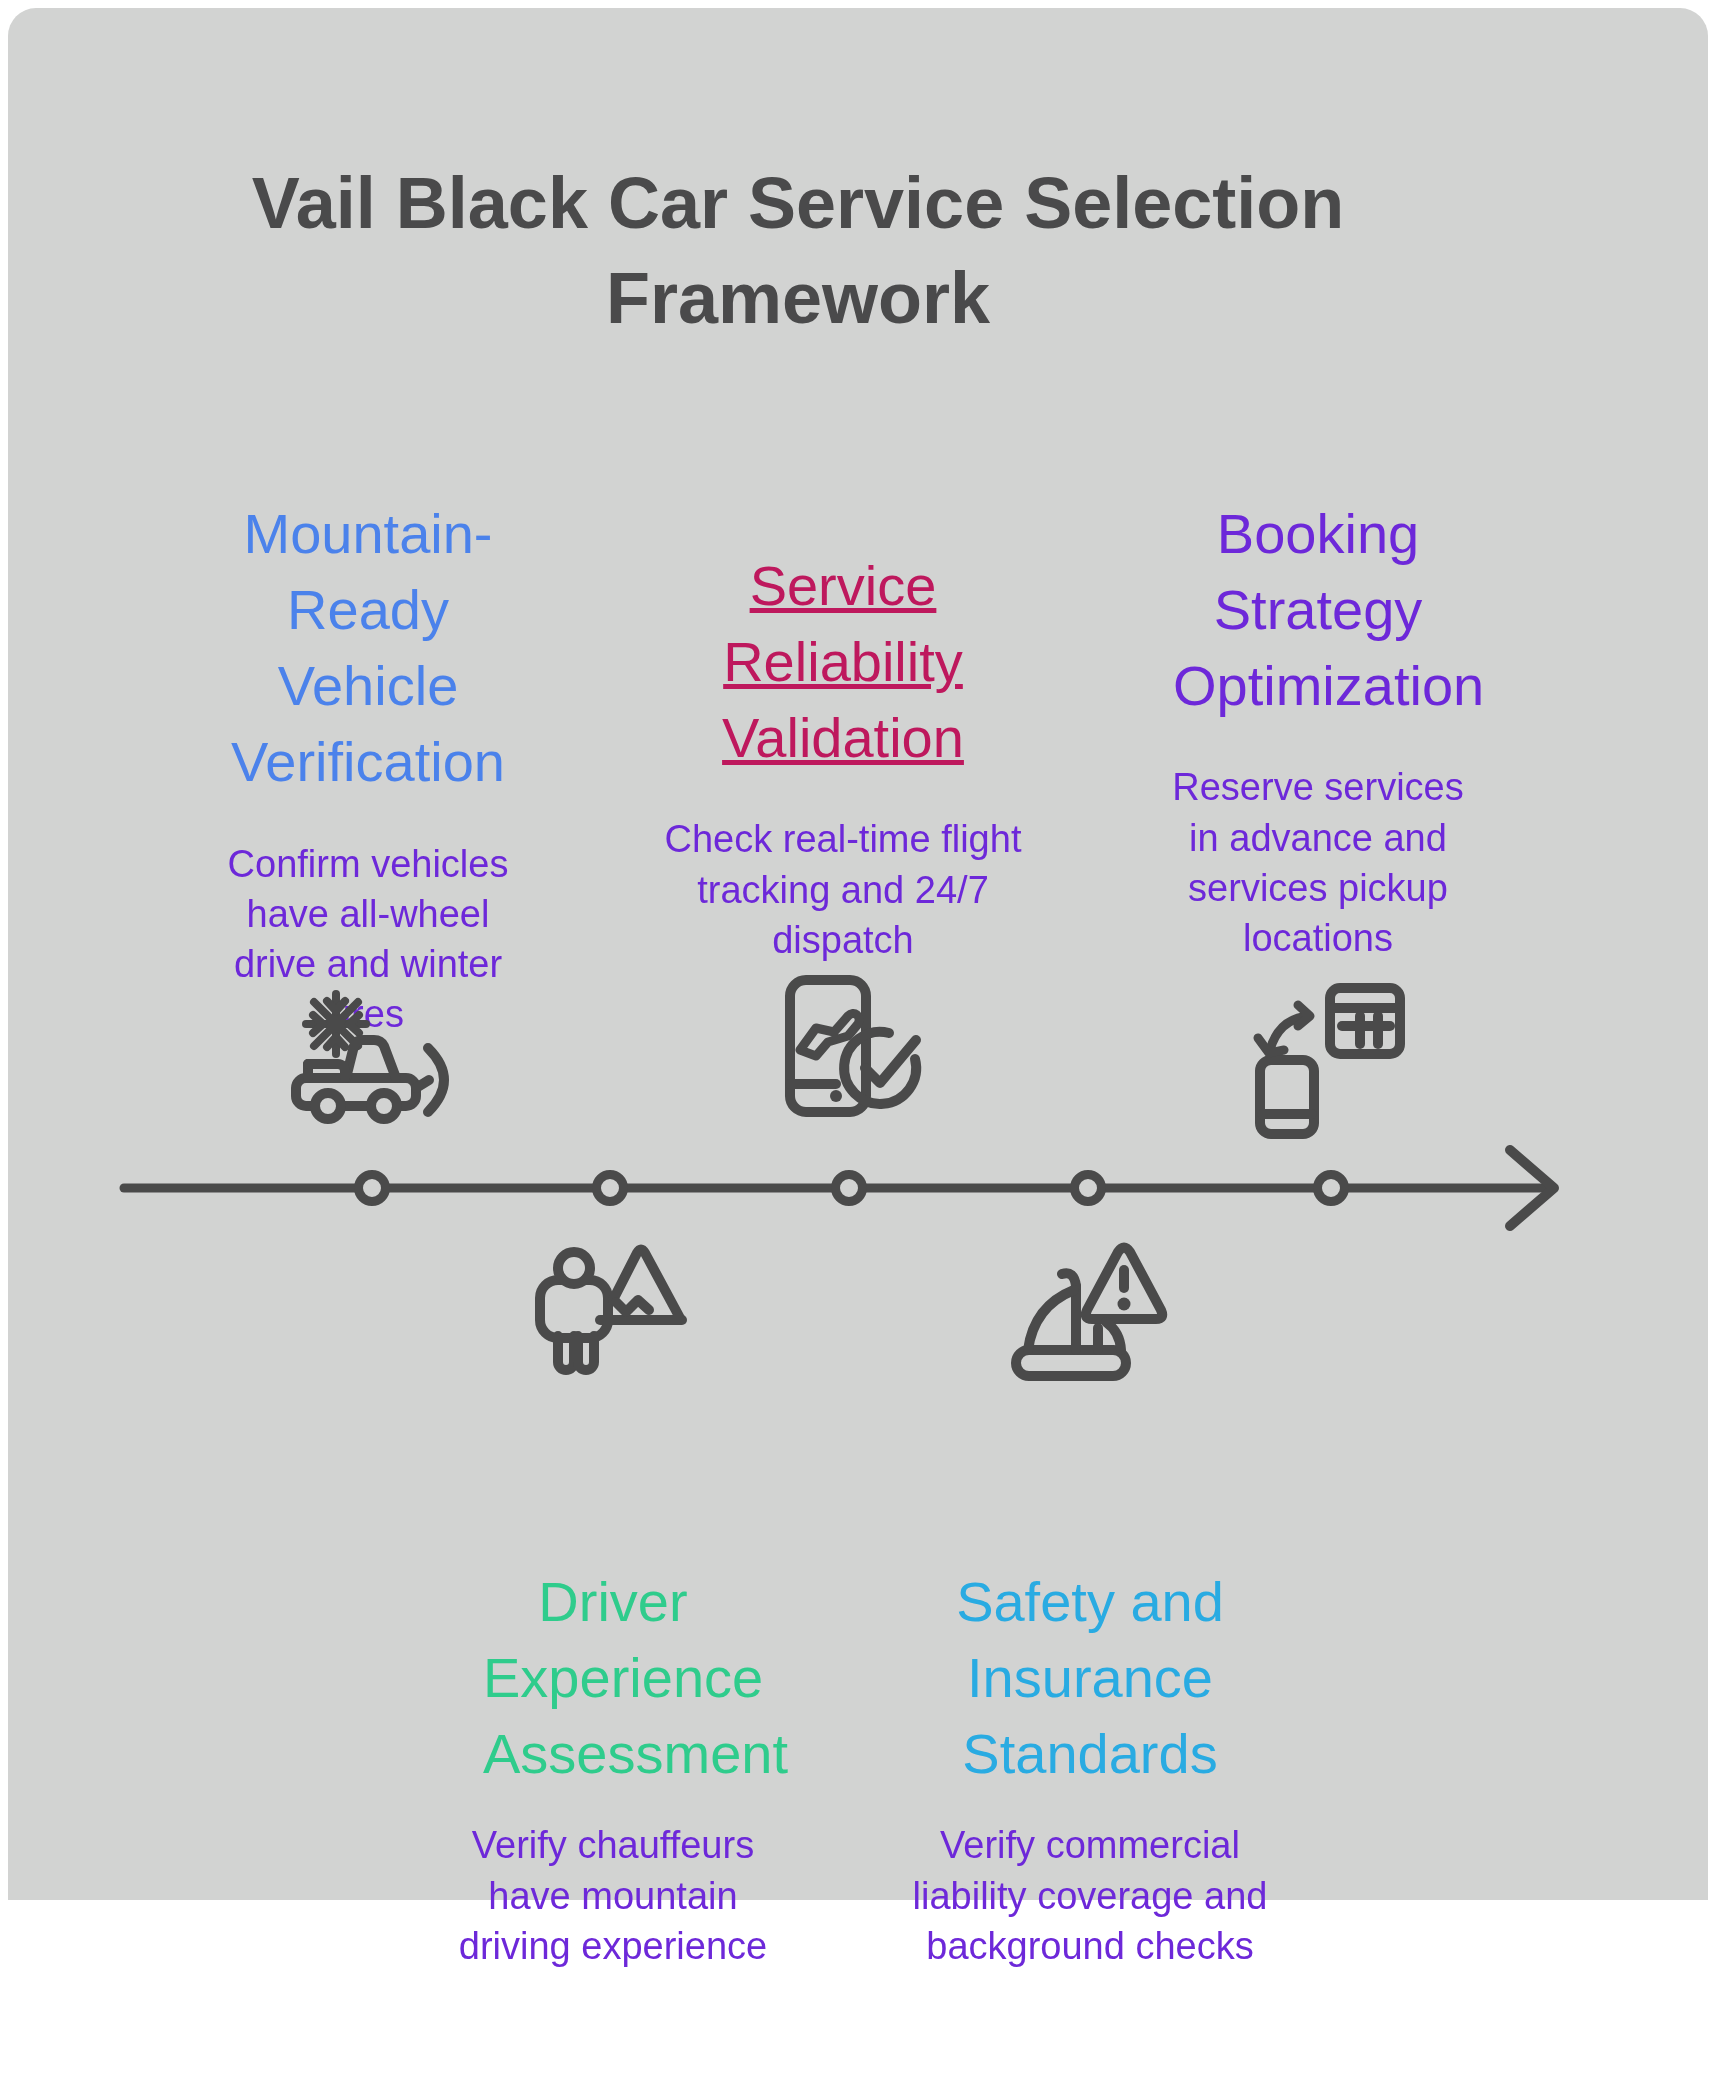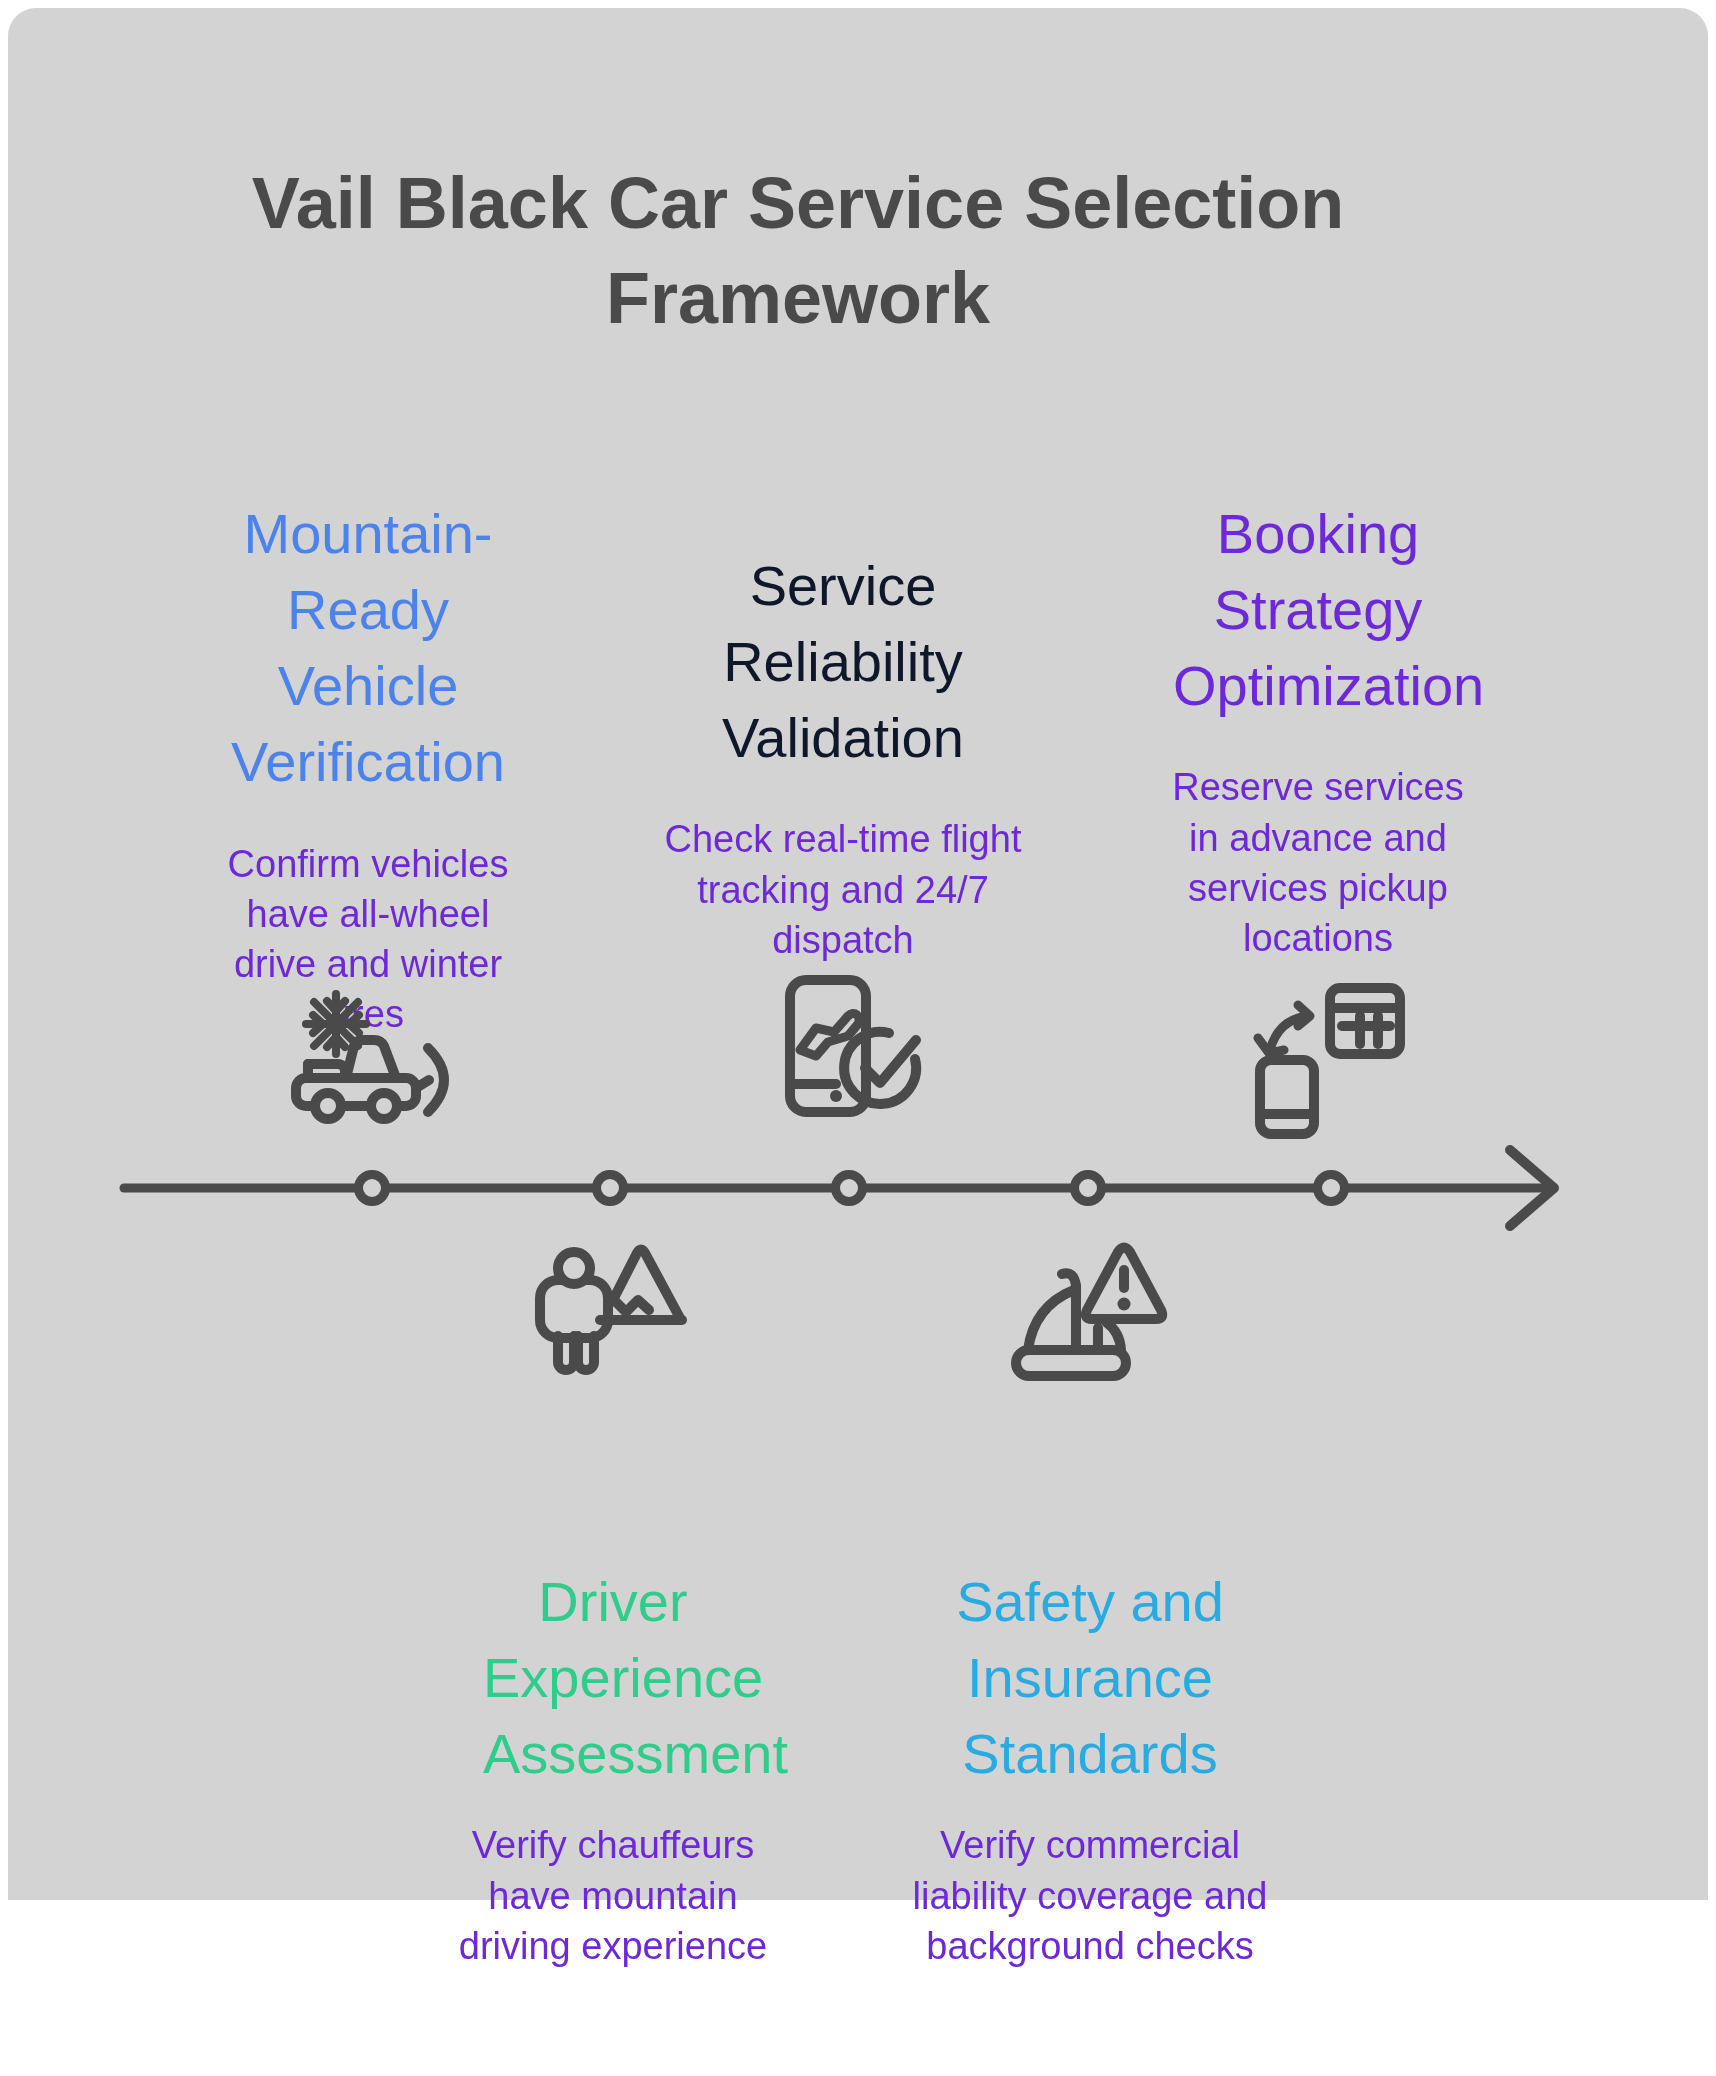--- a/index.html
+++ b/index.html
@@ -63,21 +63,21 @@
 <div class="canvas">
   <div class="panel">
 
     <h1 class="title">Vail Black Car Service Selection Framework</h1>
 
     <div class="col col-1">
       <div class="heading" style="color: rgb(75, 130, 235);">Mountain-Ready Vehicle Verification</div>
       <div class="desc">Confirm vehicles have all-wheel drive and winter tires</div>
     </div>
     <div class="col col-2">
-      <div class="heading" style="color: #0f172a;">Service Reliability Validation</div>
+      <div class="heading" style="color: #be185d; text-decoration: underline;">Service Reliability Validation</div>
       <div class="desc">Check real-time flight tracking and 24/7 dispatch</div>
     </div>
     <div class="col col-3">
       <div class="heading" style="color: #6d28d9;">Booking Strategy Optimization</div>
       <div class="desc">Reserve services in advance and services pickup locations</div>
     </div>
 
     <svg class="icon" style="left:278px;top:972px" width="170" height="165" viewBox="0 0 170 165">
       <g stroke-width="8">
         <line x1="50" y1="14" x2="50" y2="74"></line>

